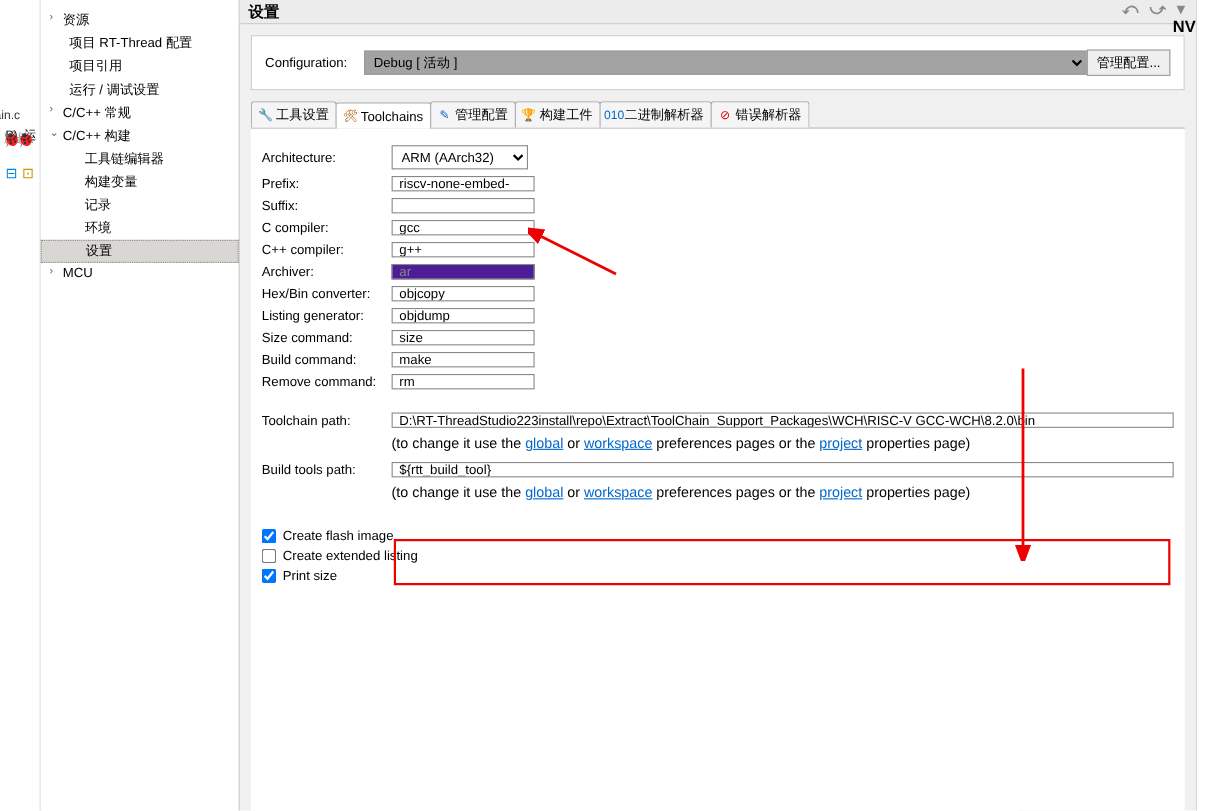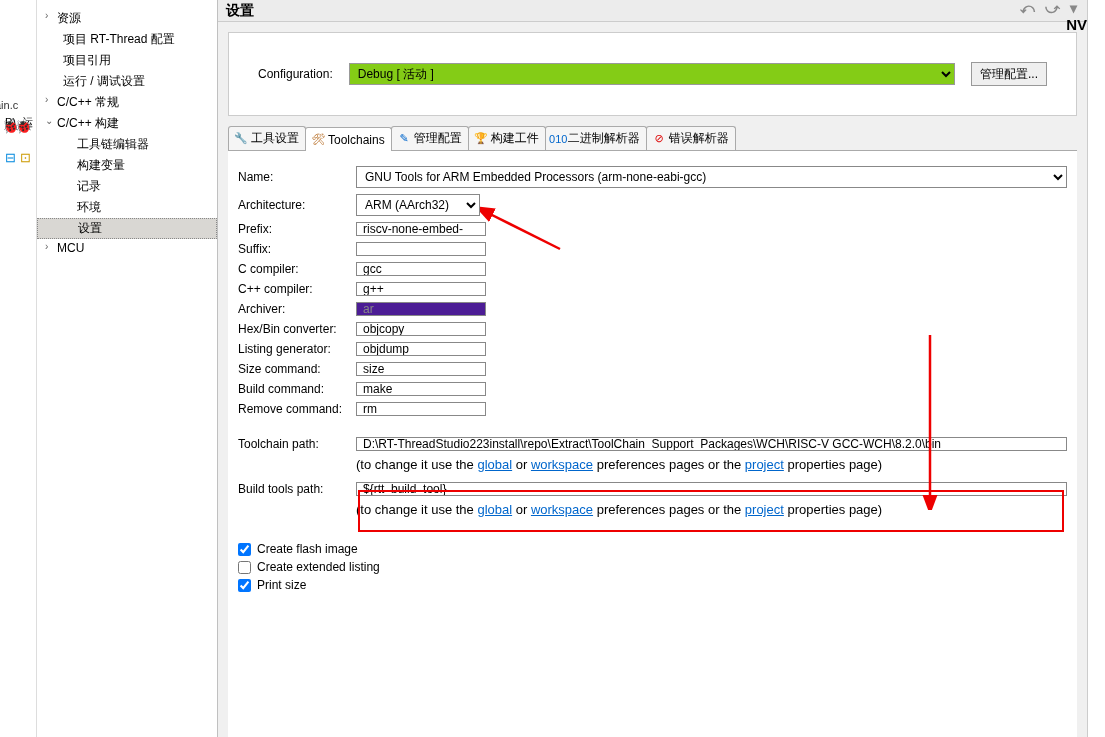--- a/index.html
+++ b/index.html
@@ -15,23 +15,23 @@
 .tree-panel { width: 181px; background: #fff; border-right: 1px solid #c0c0c0; padding: 8px 0; }
 .tree-item { padding: 2px 6px 2px 20px; font-size: 12px; cursor: pointer; white-space: nowrap; position: relative; }
 .tree-item.lvl1 { padding-left: 26px; }
 .tree-item.lvl2 { padding-left: 40px; }
 .tree-item.selected { background: #d9d7d3; border: 1px dotted #888; padding-top:1px; padding-bottom:1px; }
 .tree-item .arrow { position: absolute; left: 8px; color: #666; font-size: 10px; }
 .content-panel { flex: 1; display: flex; flex-direction: column; background: #f0f0f0; position: relative; }
 .header-bar { background: #ececec; border-bottom: 1px solid #ccc; padding: 0 8px; height: 22px; display: flex; align-items: center; font-size: 14px; font-weight: bold; }
 .header-icons { position: absolute; right: 10px; top: 0; display:flex; gap: 10px; }
 .header-icons span { color: #888; font-size: 14px; cursor: pointer;}
-.config-area { background: #fff; margin: 10px; padding: 29px; border: 1px solid #ccc; display: flex; align-items: center; gap: 16px; }
+.config-area { background: #fff; margin: 10px; padding: 12px; border: 1px solid #ccc; display: flex; align-items: center; gap: 0; }
 .config-label { font-size: 12px; }
-.config-select { flex: 1; height: 22px; border: 1px solid #999; padding: 2px 4px; font-size: 12px; background: #84cc16; }
+.config-select { flex: 1; height: 22px; border: 1px solid #999; padding: 2px 4px; font-size: 12px; background: #a3a3a3; margin-left: 15px; }
 .config-btn { height: 24px; padding: 2px 8px; border: 1px solid #999; background: #efefef; cursor: pointer; font-size: 12px; }
 .tab-strip { display: flex; margin: 0 10px; border-bottom: 1px solid #aaa; }
 .tab { padding: 3px 6px; border: 1px solid #aaa; border-bottom: none; background: #f5f5f5; margin-right: -1px; font-size: 12px; cursor: pointer; display: flex; align-items: center; gap: 3px; border-radius: 3px 3px 0 0; }
 .tab.active { background: #fff; position: relative; top: 1px; }
 .tab-icon { width: 13px; height: 13px; display: inline-flex; align-items: center; justify-content: center; font-size: 11px; }
 .form-area { background: #fff; margin: 0 10px; padding: 15px 10px; flex: 1; overflow: auto; }
 .form-row { display: flex; align-items: center; margin-bottom: 6px; }
 .form-label { width: 118px; font-size: 12px; }
 .form-input { height: 14px; border: 1px solid #888; padding: 2px 6px; font-size: 12px; background: #fff; }
 .form-input.w130 { width: 130px; }
@@ -122,24 +122,20 @@
           <span>二进制解析器</span>
         </div>
         <div class="tab">
           <span class="tab-icon" style="color: rgb(221, 0, 0);">⊘</span>
           <span>错误解析器</span>
         </div>
       </div>
 
     <div class="form-area">
       <div class="form-row">
-        <span class="form-label">Name:</span>
-        <select class="form-select wfull"><option>GNU Tools for ARM Embedded Processors (arm-none-eabi-gcc)</option></select>
-      </div>
-      <div class="form-row">
         <span class="form-label">Architecture:</span>
         <select class="form-select w130"><option>ARM (AArch32)</option></select>
       </div>
       <div class="form-row">
         <span class="form-label">Prefix:</span>
         <input class="form-input w130" value="riscv-none-embed-" style="">
       </div>
       <div class="form-row">
         <span class="form-label">Suffix:</span>
         <input class="form-input w130" value="" style="">

